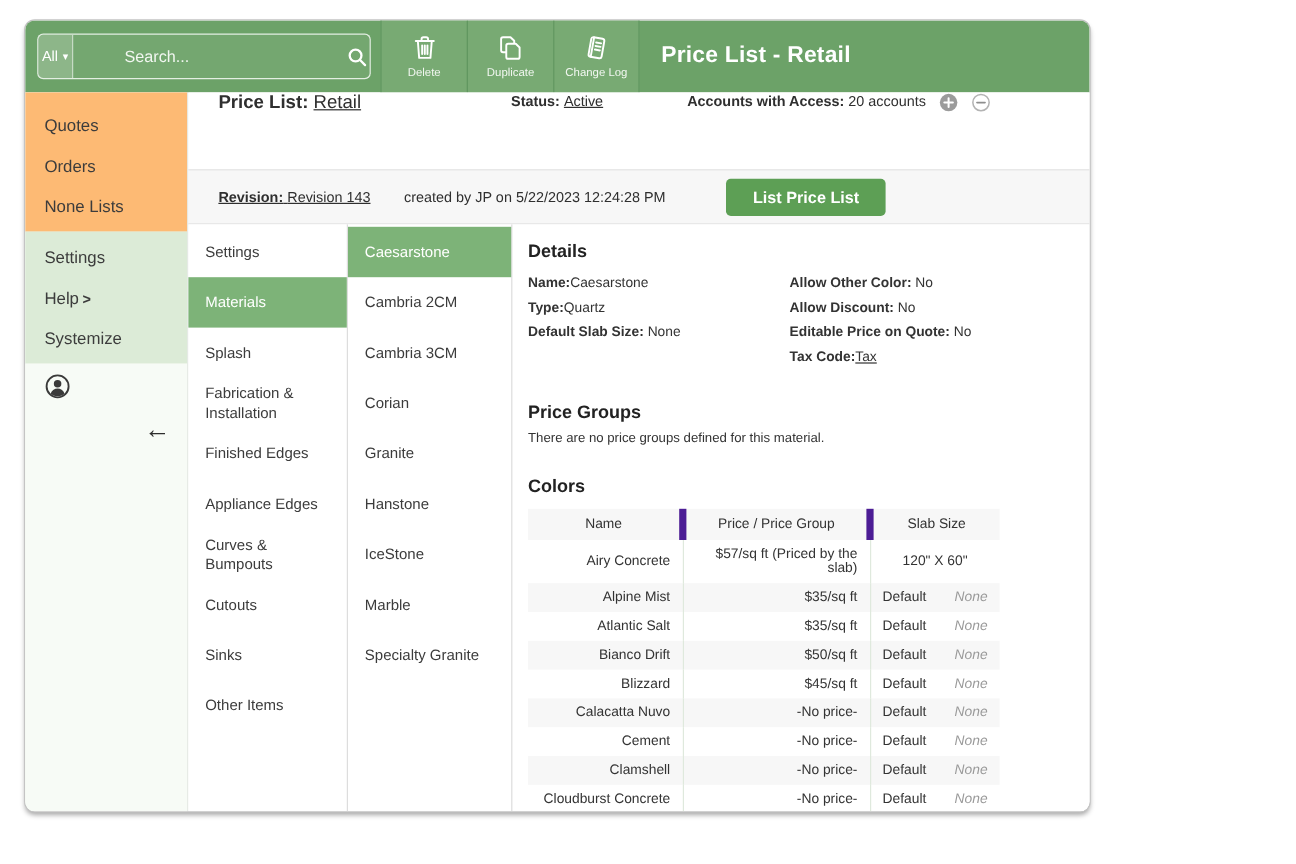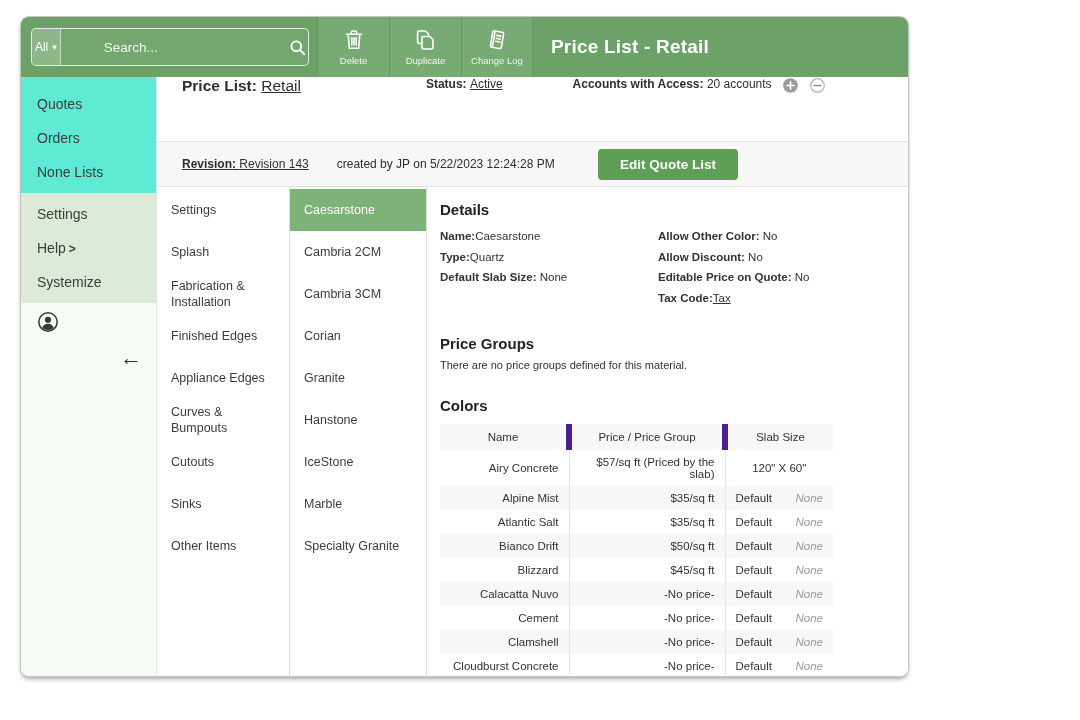--- a/index.html
+++ b/index.html
@@ -26,21 +26,21 @@
           align-items:center; justify-content:center; gap:3px; cursor:pointer; }
   .tool:last-child { border-right:1px solid #619760; }
   .tool-label { color:#f2f7f1; font-size:9.5px; }
   .topbar-title { color:#fff; font-size:19px; font-weight:700; display:flex; align-items:center; padding-left:18px; letter-spacing:.2px; }
 
   
   .body { flex:1; display:flex; min-height:0; }
 
   
   .sidebar { width:135px; flex:0 0 135px; background:#eff6ed; display:flex; flex-direction:column; font-size:14px; color:#3c3c3c; }
-  .side-top { padding:10px 0 4px 0; background:#5eead4; }
+  .side-top { padding:10px 0 4px 0; background:#fdba74; }
   .side-item { padding:9px 0 9px 16px; cursor:pointer; }
   .side-mid { background:#dcebd7; padding:4px 0; }
   .side-chevron { font-weight:700; font-size:12px; margin-left:3px; }
   .side-bottom { padding:8px 0 0 16px; background:#f7fbf6; flex:1; }
   .avatar-btn { width:22px; height:22px; cursor:pointer; }
   .collapse-arrow { text-align:right; padding:14px 14px 0 0; font-size:22px; font-weight:700; color:#2d2d2d; cursor:pointer; line-height:1; }
 
   
   .main { flex:1; display:flex; flex-direction:column; min-width:0; border-left:1px solid #e2e7e1; }
   .page-header { height:64px; flex:0 0 64px; display:flex; align-items:flex-start; background:#fff; font-size:12px; color:#2f2f2f; }
@@ -212,27 +212,28 @@
               <circle cx="10" cy="10" r="8" fill="none" stroke="#b3b3b3" stroke-width="1.5"></circle>
               <path d="M6 10h8" stroke="#8e8e8e" stroke-width="1.6" stroke-linecap="round"></path>
             </svg>
           </span>
         </div>
       </div>
 
       <div class="revision-bar">
         <span class="rev-link"><b>Revision:</b> <span>Revision 143</span></span>
         <span class="rev-created">created by JP on 5/22/2023 12:24:28 PM</span>
-        <button class="edit-btn">Edit Quote List</button>
+        <button class="edit-btn">List Price List</button>
       </div>
 
       <div class="content">
 
         <div class="subnav">
           <div class="nav-item">Settings</div>
+          <div class="nav-item selected">Materials</div>
           <div class="nav-item">Splash</div>
           <div class="nav-item">Fabrication &amp; Installation</div>
           <div class="nav-item">Finished Edges</div>
           <div class="nav-item">Appliance Edges</div>
           <div class="nav-item">Curves &amp; Bumpouts</div>
           <div class="nav-item">Cutouts</div>
           <div class="nav-item">Sinks</div>
           <div class="nav-item">Other Items</div>
         </div>
 

